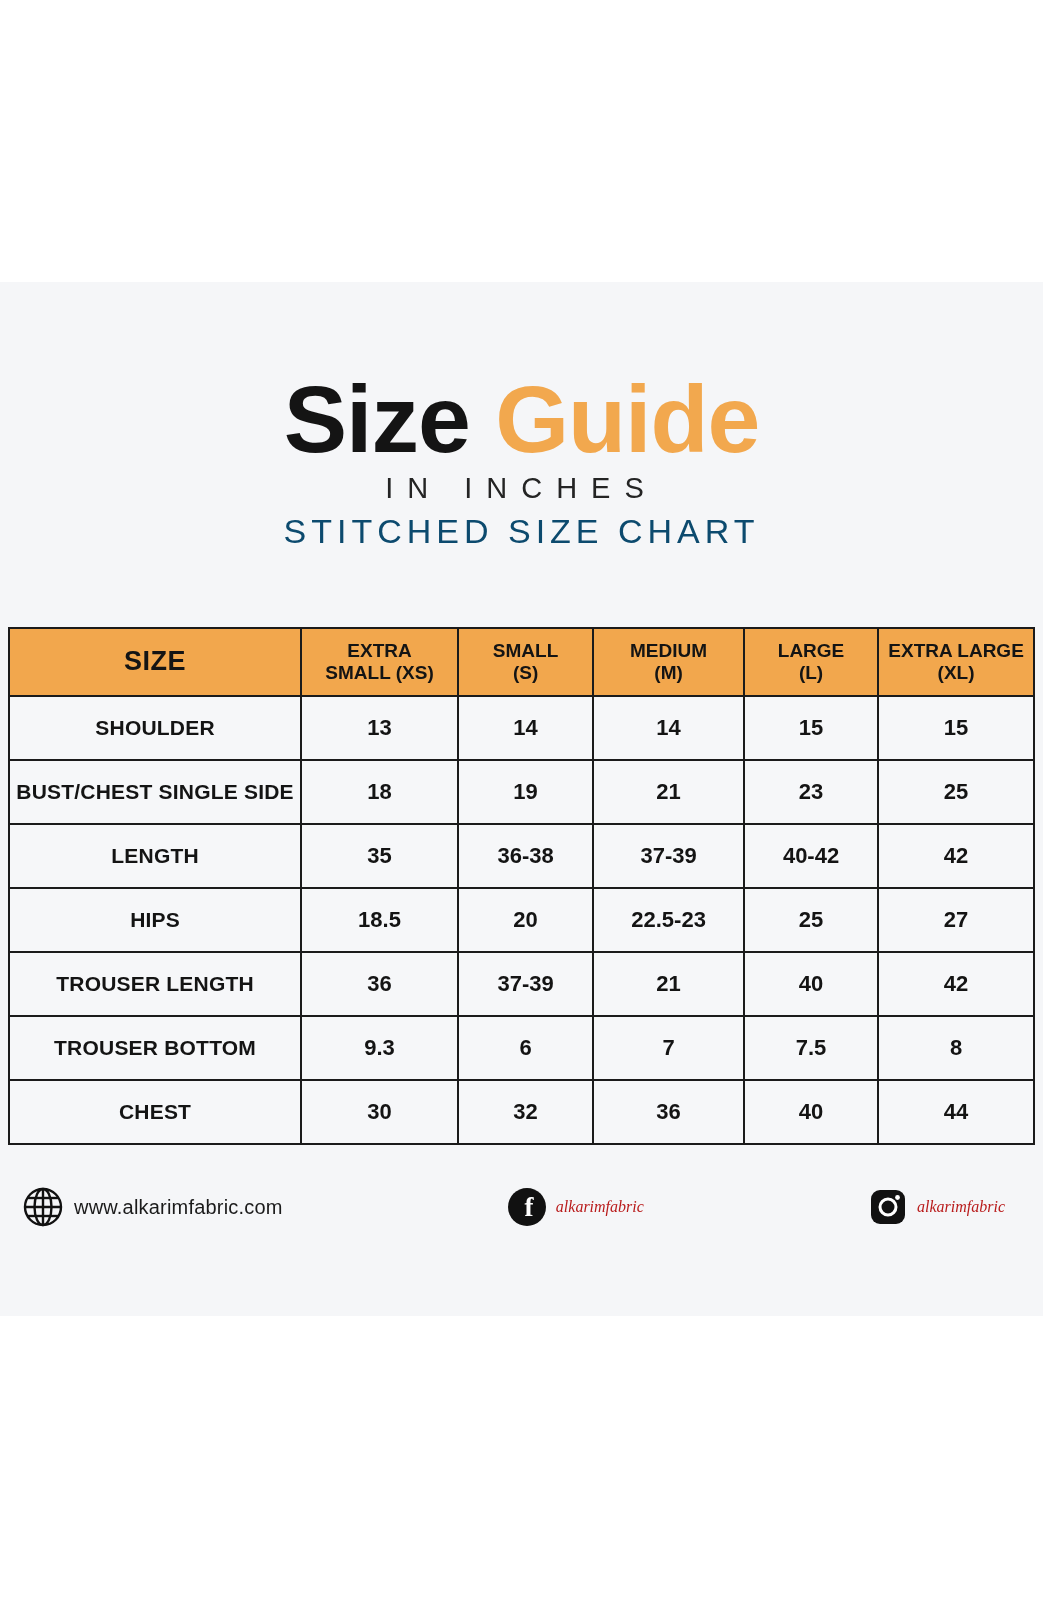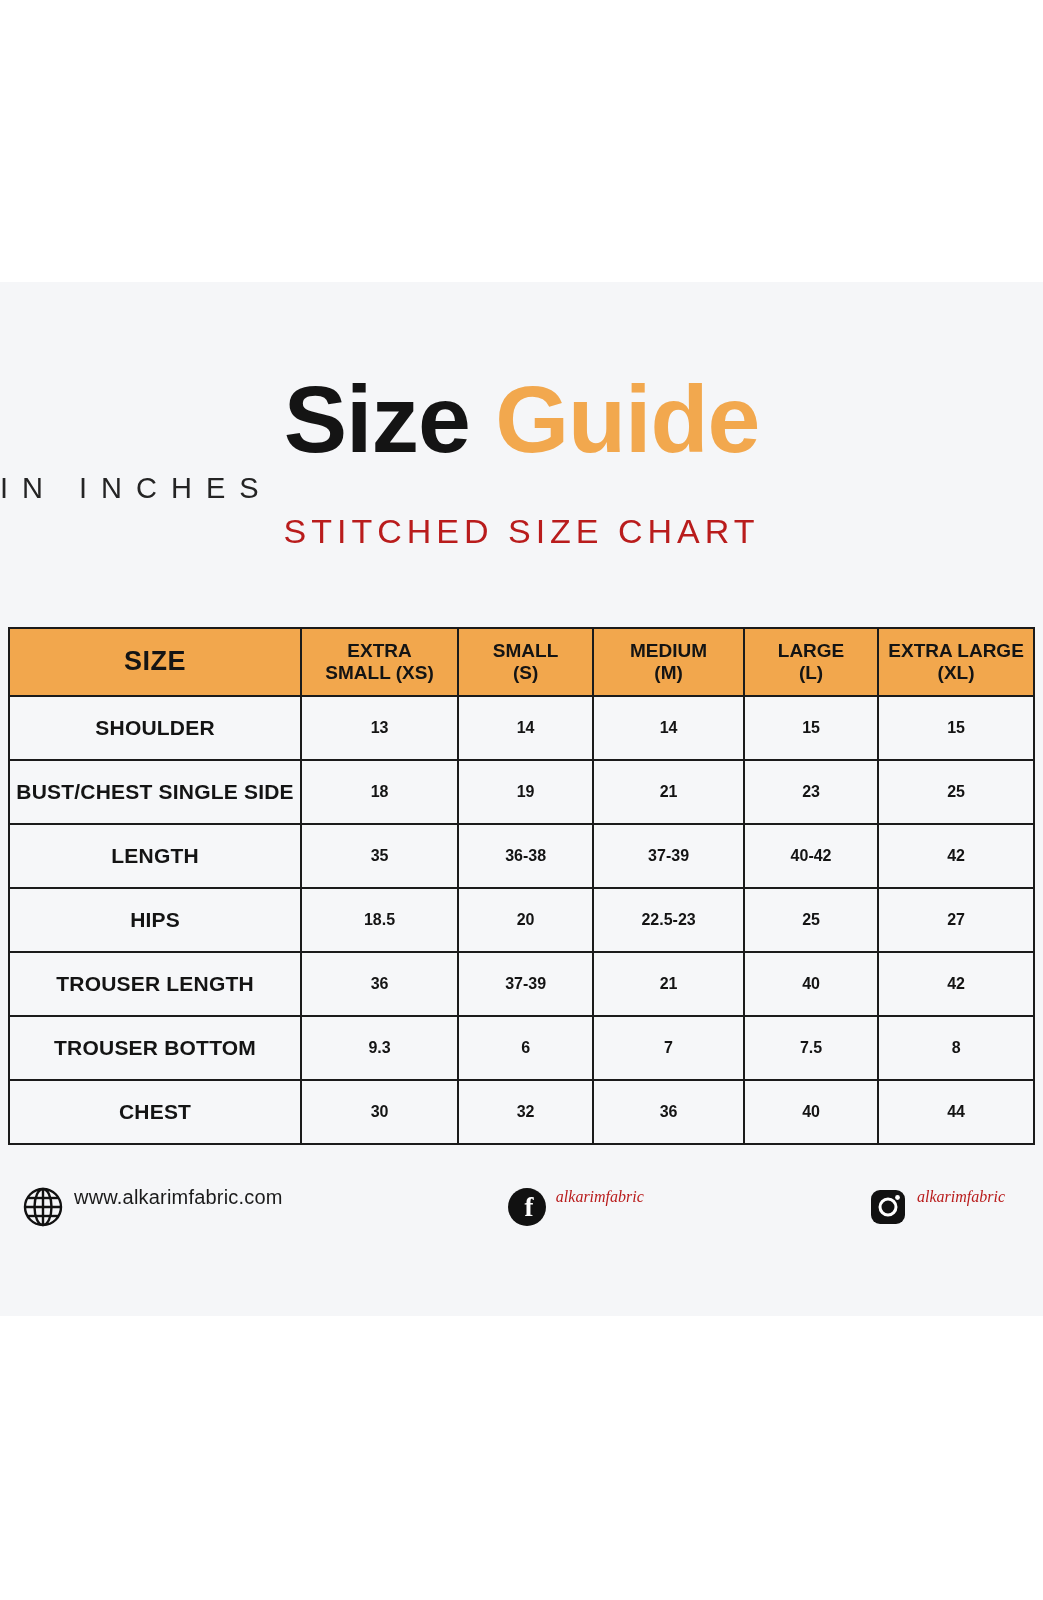--- a/index.html
+++ b/index.html
@@ -15,47 +15,47 @@
   }
   
   .title {
     position:absolute; top:90px; left:0; width:100%;
     text-align:center; font-weight:bold; font-size:95px; line-height:1;
     letter-spacing:-1px; color:#141414;
   }
   .title .orange { color:#f2a84e; }
   .sub1 {
     position:absolute; top:190px; left:0; width:100%;
-    font-size:29px; letter-spacing:14px; color:#242424;
+    text-align:center; font-size:29px; letter-spacing:14px; color:#242424;
   }
   .sub2 {
     position:absolute; top:230px; left:0; width:100%;
-    text-align:center; font-size:34px; letter-spacing:5px; color:#b91c1c;
+    text-align:center; font-size:34px; letter-spacing:5px; color:#0c4a6e;
   }
   
   table.size-table {
     position:absolute; top:345px; left:8px; width:1027px;
     border-collapse:collapse; table-layout:fixed;
   }
   .size-table th, .size-table td {
     border:2px solid #1b1b1b; text-align:center; vertical-align:middle;
     color:#141414; font-weight:bold;
   }
   .size-table thead th { background:#f2a74d; height:68px; font-size:19px; line-height:1.18; padding:2px 0; }
   .size-table thead th .hline { display:block; }
   .size-table thead th.size-head { font-size:27px; letter-spacing:0.5px; }
-  .size-table tbody td { background:#f6f7f9; height:64px; font-size:16px; }
+  .size-table tbody td { background:#f6f7f9; height:64px; font-size:22px; }
   .size-table tbody td.label { font-size:21px; letter-spacing:0.2px; }
   
   .footer {
     position:absolute; top:903px; left:0; width:100%; height:44px;
     display:flex; align-items:center; justify-content:space-between;
     padding:0 38px 0 22px;
   }
-  .f-item { display:flex; align-items:flex-start; gap:10px; }
+  .f-item { display:flex; align-items:center; gap:10px; }
   .website-text { font-size:20px; color:#1b1b1b; letter-spacing:0.2px; }
   .handle { font-family:"Liberation Serif", serif; font-size:16px; color:#b91c1c;font-style:italic; }
   .icon-wrap { display:flex; align-items:center; }
 </style>
 </head>
 <body>
 
 <div class="band">
 
   <div class="title"><span>Size</span><span> </span><span class="orange">Guide</span></div>

